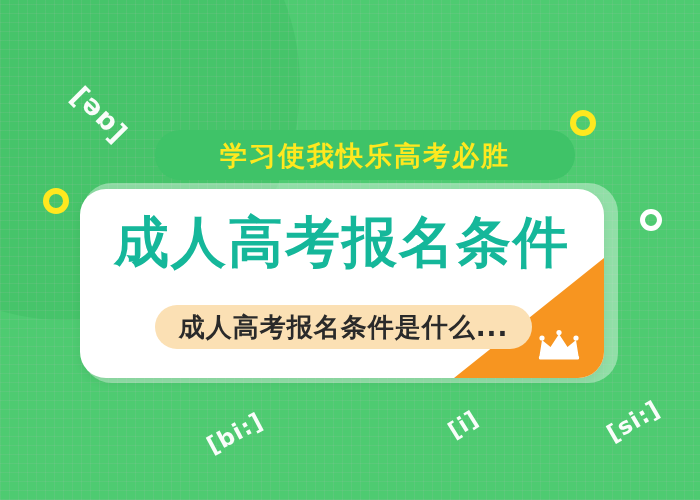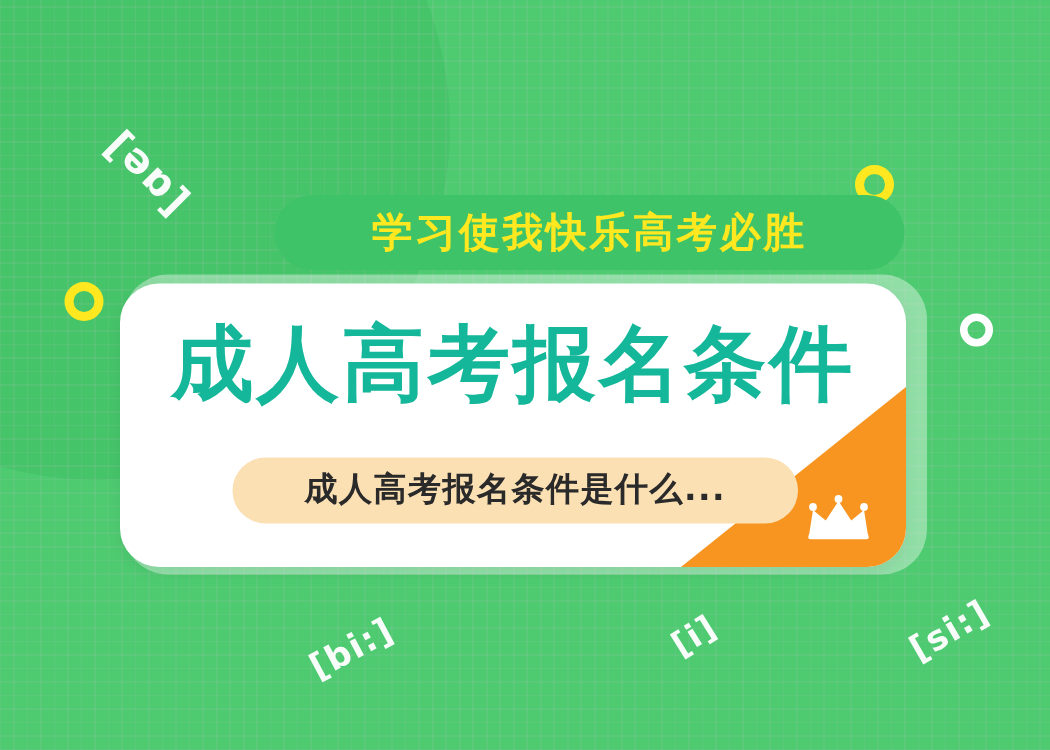--- a/index.html
+++ b/index.html
@@ -67,21 +67,20 @@
 
   
   #banner{
     position:absolute;
     left:155px;top:130px;
     width:420px;height:50px;
     border-radius:25px;
     background:#3fc368;
     display:flex;align-items:center;justify-content:center;
     z-index:5;
-    margin-left:28px;
   }
   #banner-text{
     color:#ffe81f;
     font-size:27px;
     font-weight:700;
     letter-spacing:2px;
     line-height:1;
   }
 
   
@@ -121,21 +120,21 @@
     position:absolute;
     left:75px;top:116px;
     width:377px;height:44px;
     border-radius:22px;
     background:#fbe0b4;
     display:flex;align-items:center;justify-content:center;
     z-index:2;
   }
   #sub-text{
     color:#2a2a2a;
-    font-size:22px;
+    font-size:26px;
     font-weight:600;
     letter-spacing:1px;
     line-height:1;
   }
 
   
   #corner{
     position:absolute;
     right:0;bottom:0;
     width:150px;height:120px;

